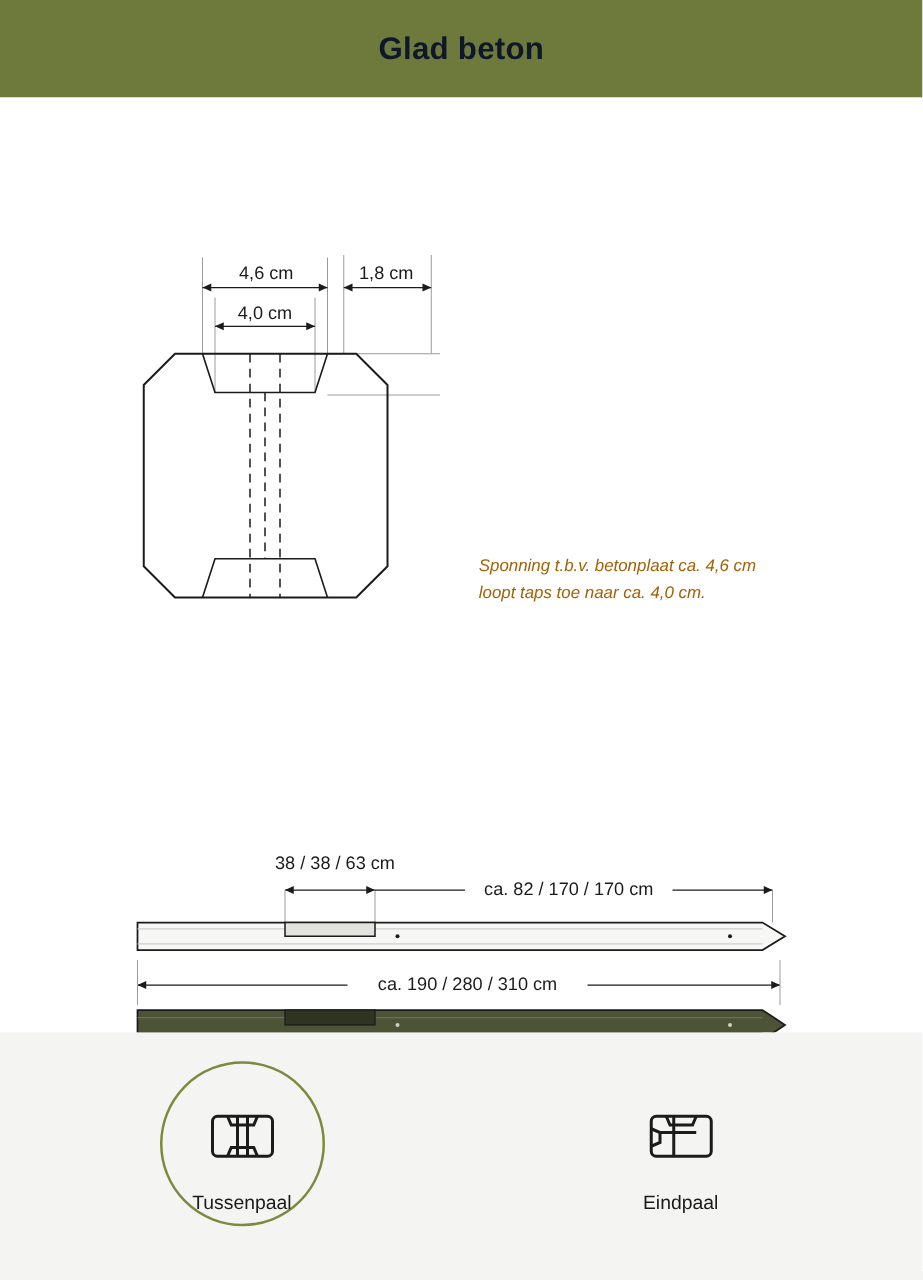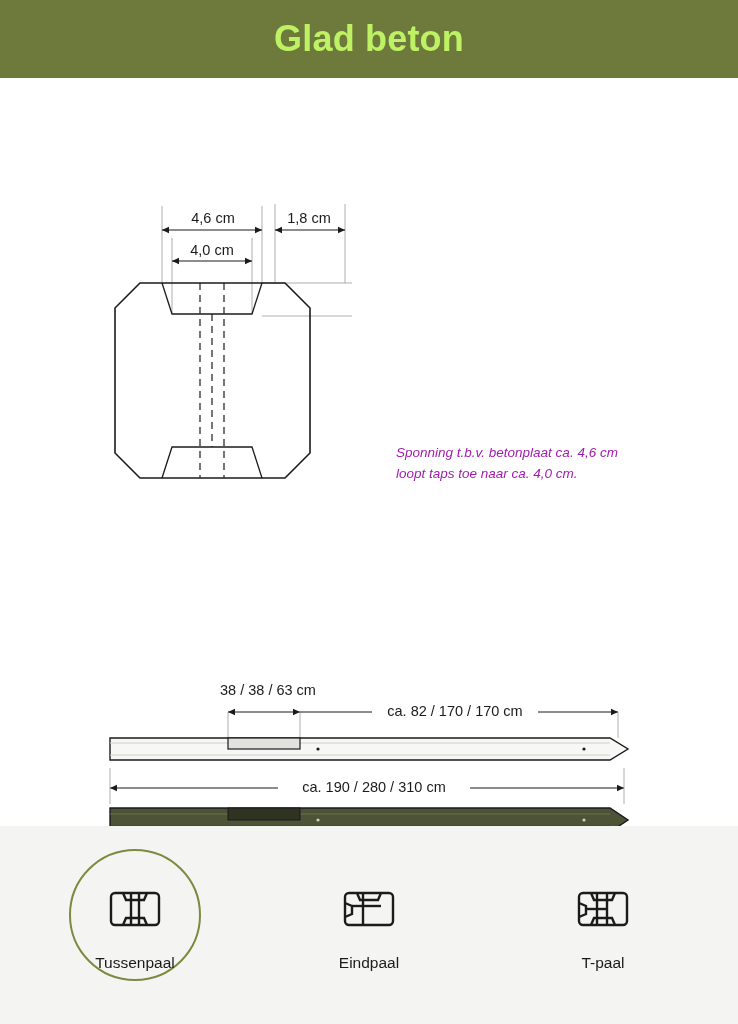--- a/index.html
+++ b/index.html
@@ -18,22 +18,22 @@
 
   
   .header {
     height: 78px;
     background: #6d7a3c;
     display: flex;
     align-items: center;
     justify-content: center;
   }
   .header-title {
-    color: #bef264;
-    font-size: 36px;
+    color: #0f172a;
+    font-size: 25px;
     font-weight: bold;
     letter-spacing: 0.2px;
   }
 
   
   .canvas {
     position: relative;
     width: 738px;
     height: 820px;
     background: #ffffff;
@@ -52,22 +52,21 @@
   }
 
   .note {
     position: absolute;
     left: 383px;
     top: 365px;
     width: 240px;
     font-style: italic;
     font-size: 13.5px;
     line-height: 1.55;
-    color: #a21caf;
-    margin-left: 13px;
+    color: #a16207;
   }
 
   
   .types-bar {
     position: absolute;
     left: 0;
     top: 826px;
     width: 738px;
     height: 198px;
     background: #f4f4f2;
@@ -253,29 +252,14 @@
         <path d="M8 12 h40 a4 4 0 0 1 4 4 v24 a4 4 0 0 1 -4 4 h-40 a4 4 0 0 1 -4 -4 v-24 a4 4 0 0 1 4 -4 z" fill="none" stroke="#1b1b1b" stroke-width="2.4"></path>
         <path d="M16 12 l3 7 h18 l3 -7" fill="none" stroke="#1b1b1b" stroke-width="2.4"></path>
         <path d="M4 22 l7 3 v8 l-7 3" fill="none" stroke="#1b1b1b" stroke-width="2.4"></path>
         <line x1="22" y1="12" x2="22" y2="44" stroke="#1b1b1b" stroke-width="2.4"></line>
         <line x1="11" y1="25" x2="40" y2="25" stroke="#1b1b1b" stroke-width="2.4"></line>
       </svg>
     </div>
     <div class="type-label">Eindpaal</div>
   </div>
 
-  <div class="type-item">
-
-    <div class="type-icon">
-      <svg width="56" height="56" viewBox="0 0 56 56">
-        <path d="M8 12 h40 a4 4 0 0 1 4 4 v24 a4 4 0 0 1 -4 4 h-40 a4 4 0 0 1 -4 -4 v-24 a4 4 0 0 1 4 -4 z" fill="none" stroke="#1b1b1b" stroke-width="2.4"></path>
-        <path d="M16 12 l3 7 h18 l3 -7" fill="none" stroke="#1b1b1b" stroke-width="2.4"></path>
-        <path d="M16 44 l3 -7 h18 l3 7" fill="none" stroke="#1b1b1b" stroke-width="2.4"></path>
-        <path d="M4 22 l7 3 v8 l-7 3" fill="none" stroke="#1b1b1b" stroke-width="2.4"></path>
-        <line x1="22" y1="12" x2="22" y2="44" stroke="#1b1b1b" stroke-width="2.4"></line>
-        <line x1="32" y1="12" x2="32" y2="44" stroke="#1b1b1b" stroke-width="2.4"></line>
-        <line x1="11" y1="28" x2="32" y2="28" stroke="#1b1b1b" stroke-width="2.4"></line>
-      </svg>
-    </div>
-    <div class="type-label">T-paal</div>
-  </div>
 
 </div>
 
 </body></html>

